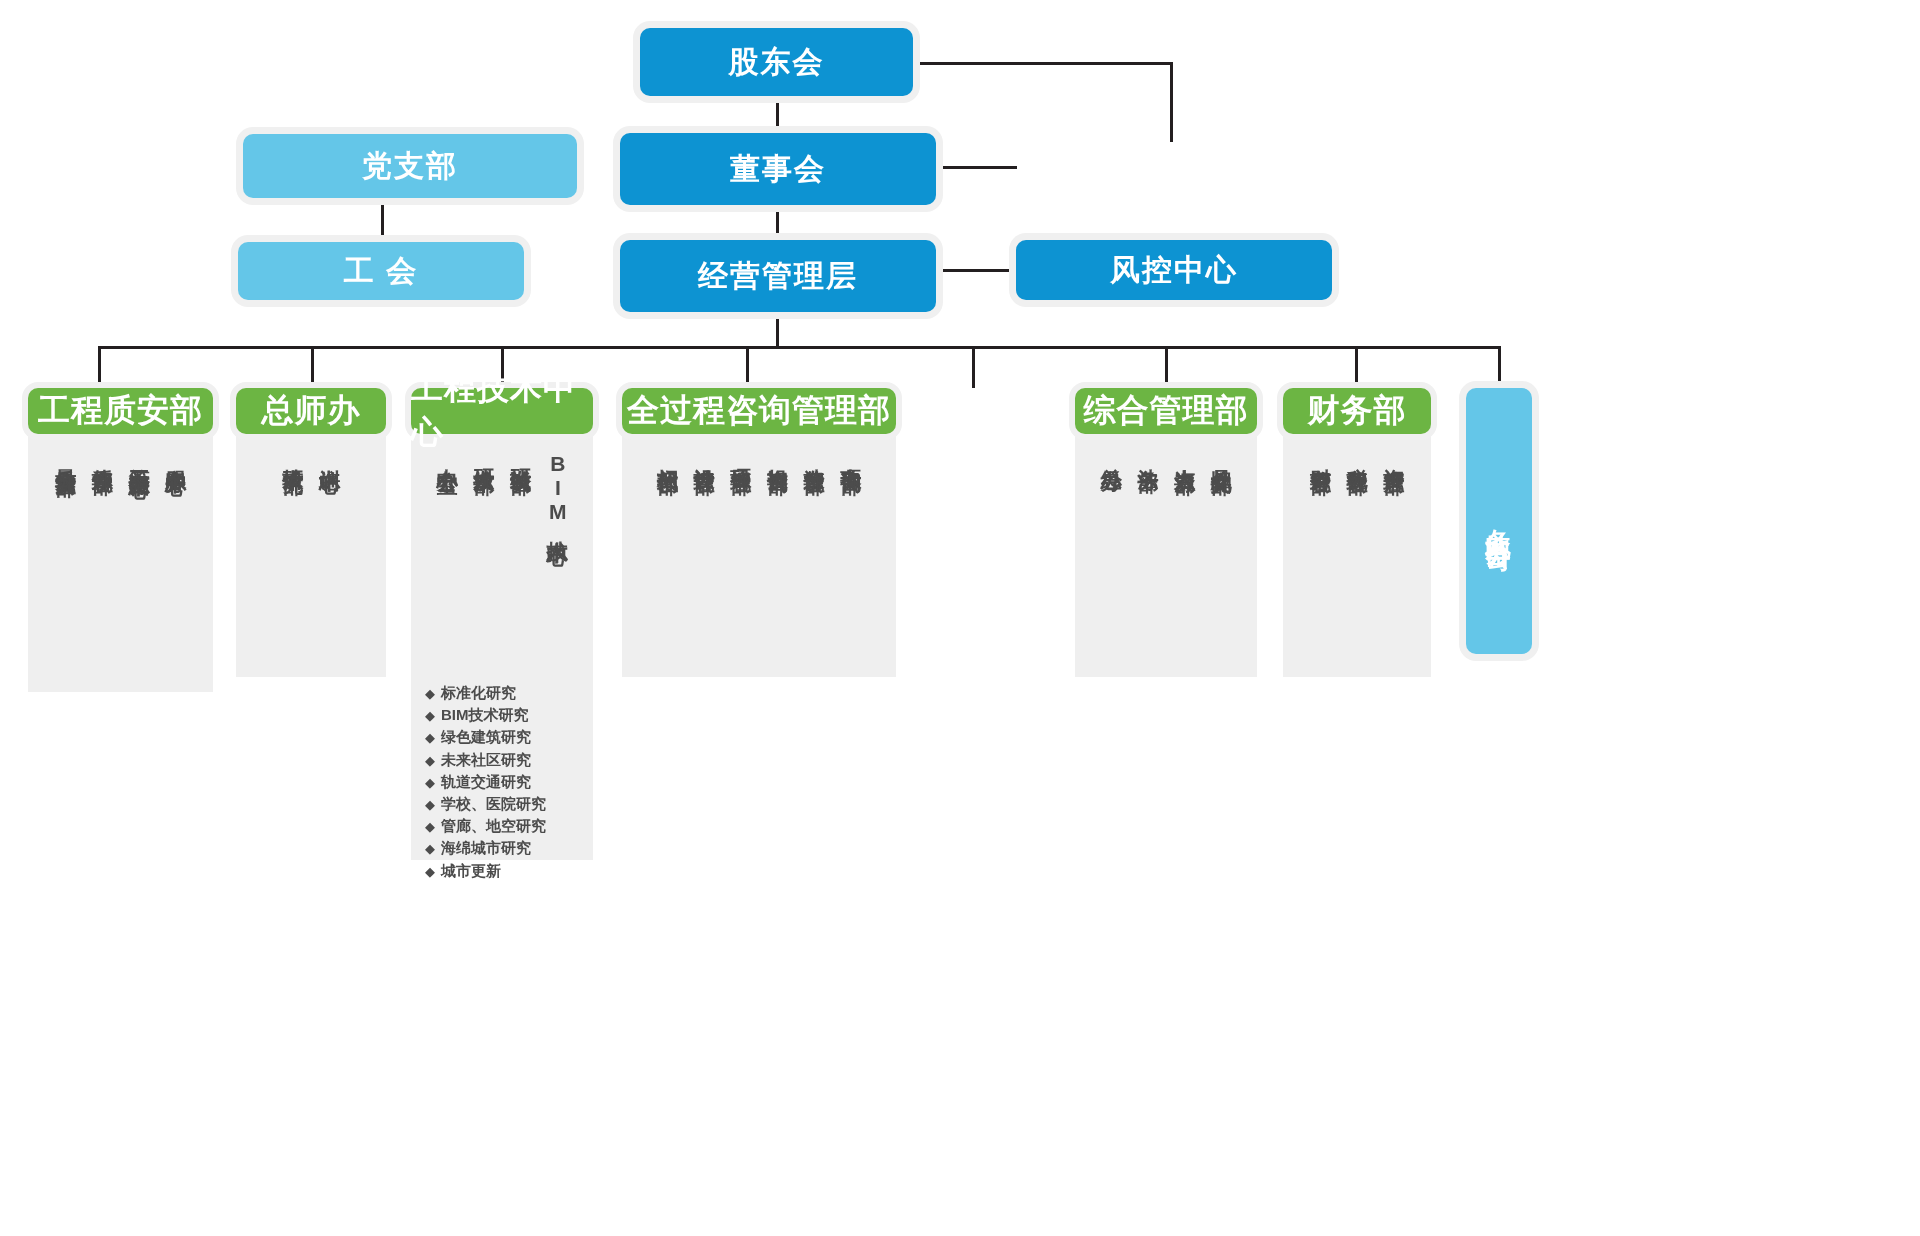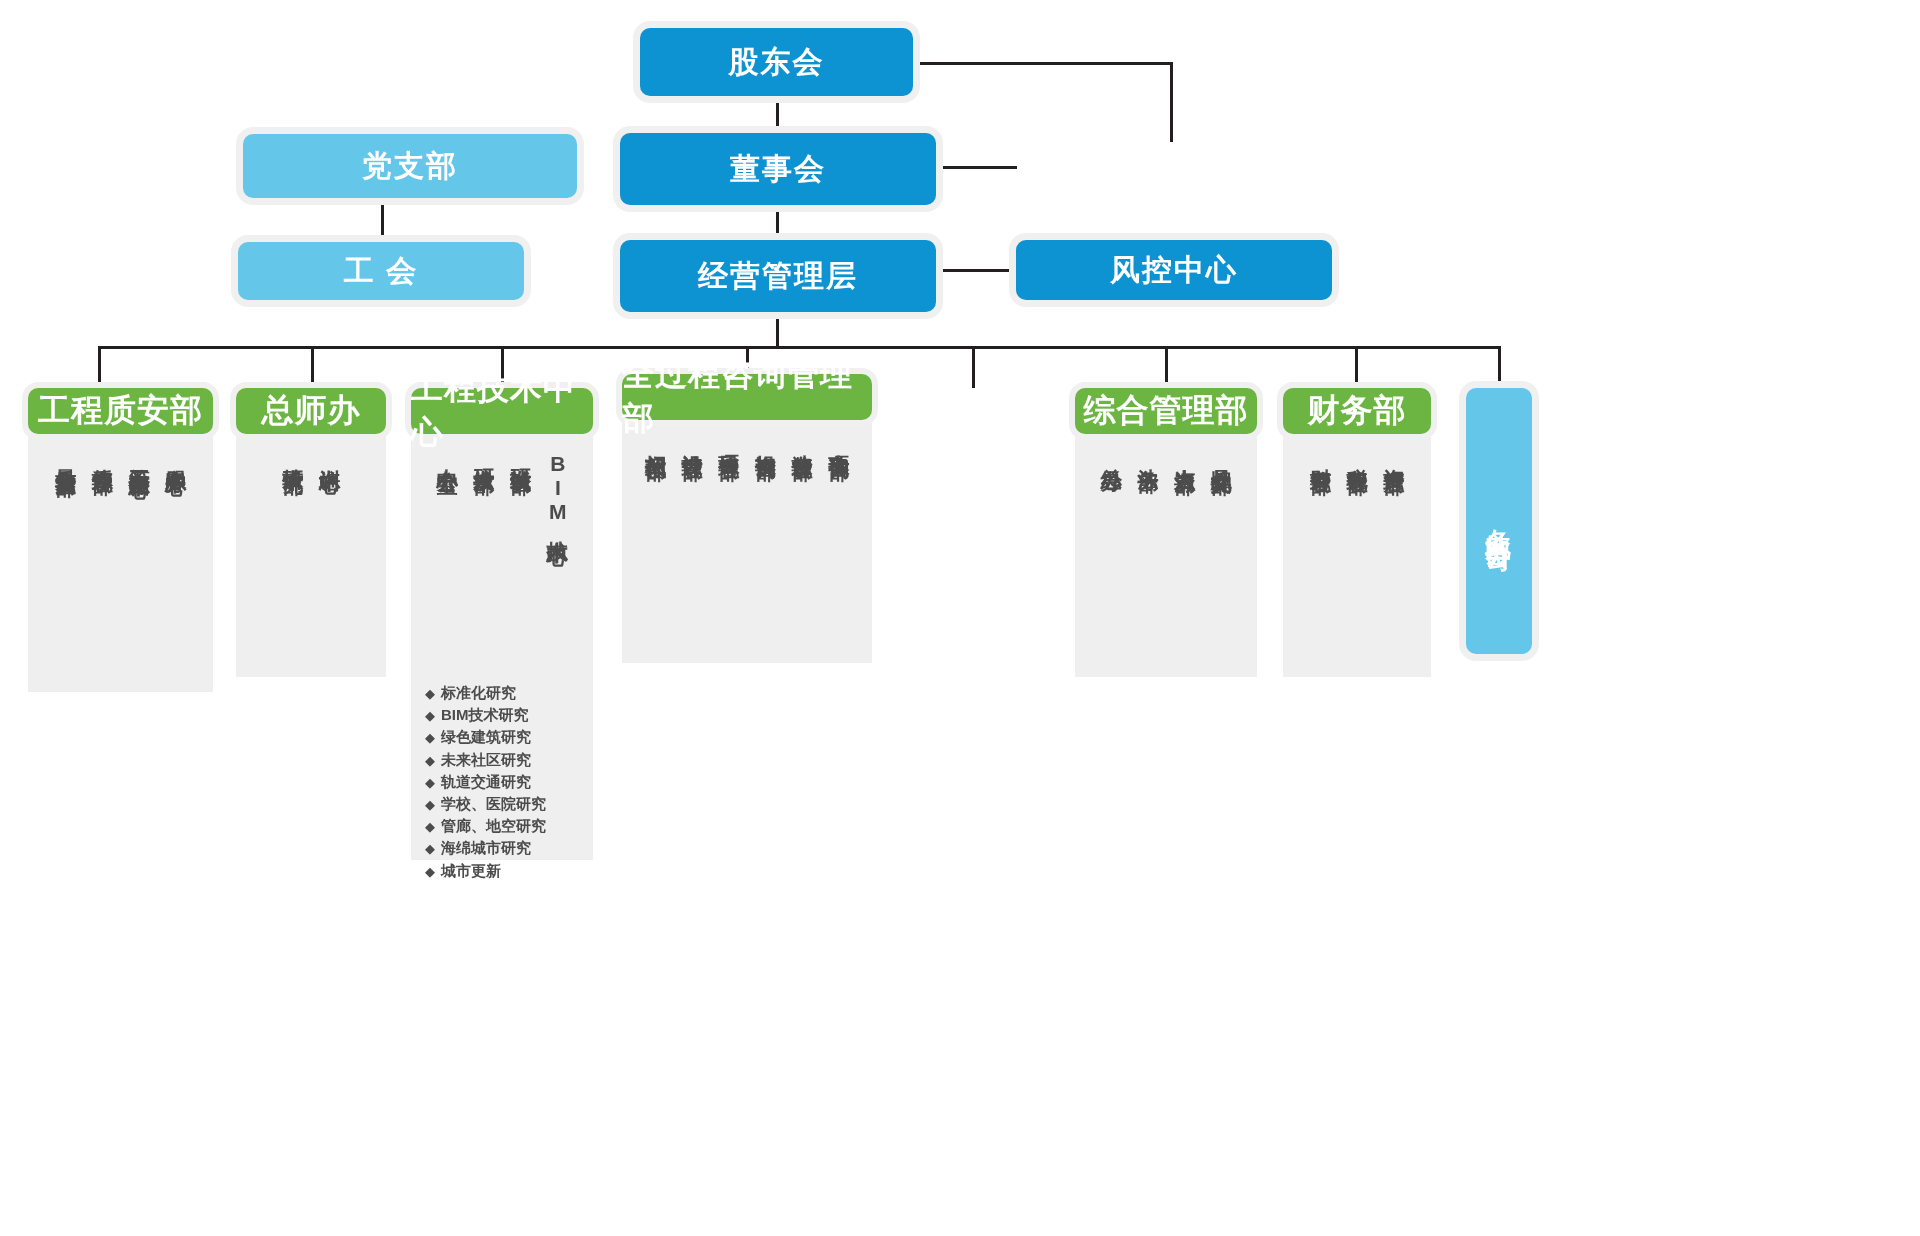--- a/index.html
+++ b/index.html
@@ -174,21 +174,21 @@
       <span>工程技术中心</span>
     </div>
     <div class="dept-body" style="height:243px;">
       <div class="vitem">BIM技术中心</div>
       <div class="vitem">研发试验部</div>
       <div class="vitem">研发技术部</div>
       <div class="vitem">中心办公室</div>
     </div>
   </div>
 
-  <div class="dept" style="left:622px;top:374px;width:250px;">
+  <div class="dept" style="left:622px;top:388px;width:274px;">
     <div class="dept-head">
       <span>全过程咨询管理部</span>
     </div>
     <div class="dept-body" style="height:243px;">
       <div class="vitem">专项咨询部</div>
       <div class="vitem">造价管理部</div>
       <div class="vitem">投资咨询部</div>
       <div class="vitem">项目管理部</div>
       <div class="vitem">设计管理部</div>
       <div class="vitem">招标代理部</div>

